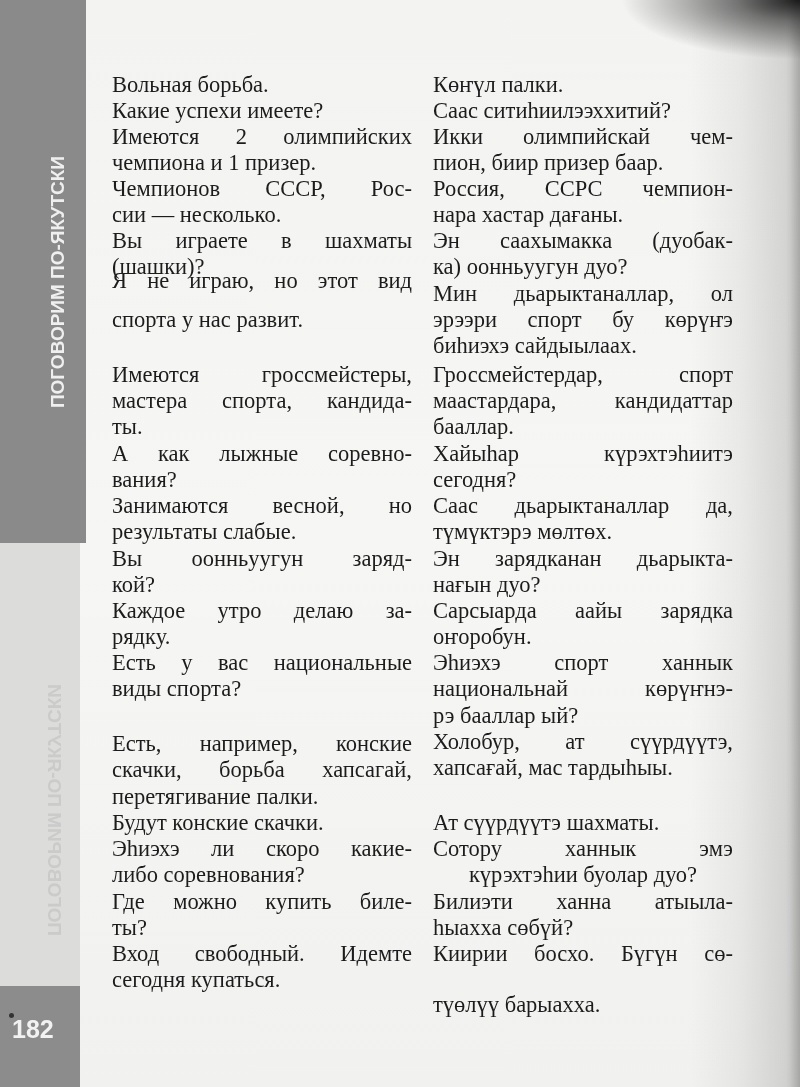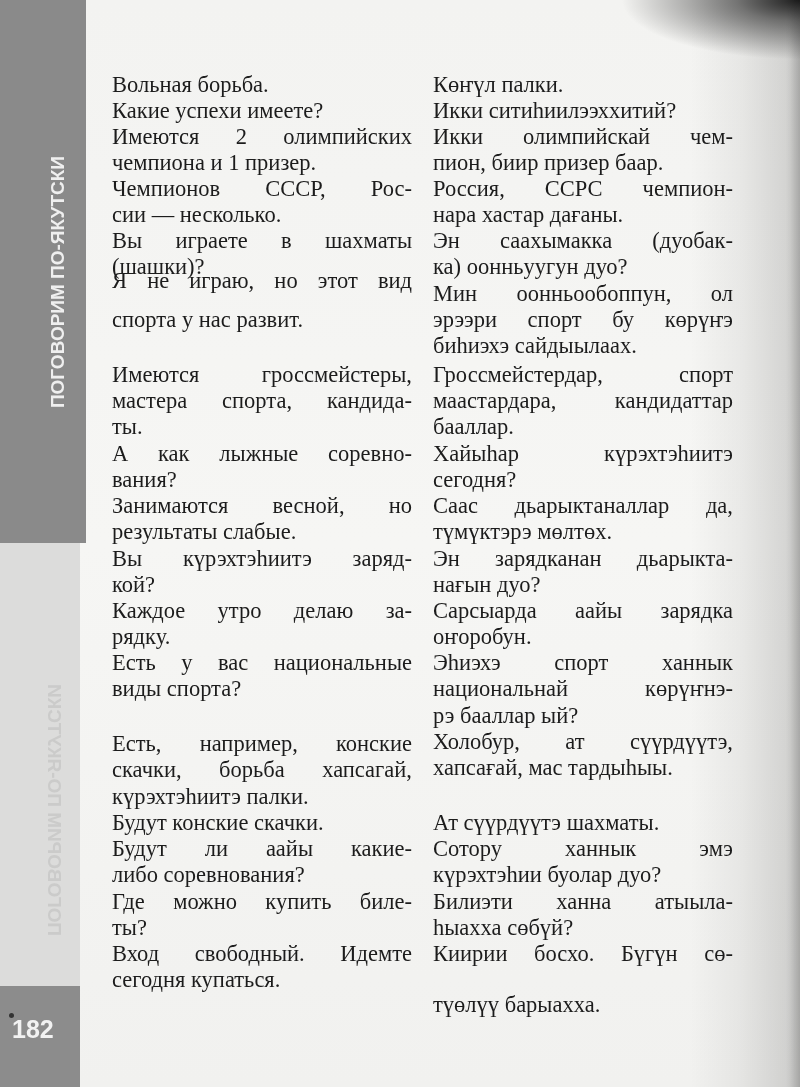--- a/index.html
+++ b/index.html
@@ -102,68 +102,68 @@
     <div class="line" style="top: 254px;">(шашки)?</div>
     <div class="line just" style="top: 268px;">Я не играю, но этот вид</div>
     <div class="line" style="top: 307px;">спорта у нас развит.</div>
     <div class="line just" style="top: 362px;">Имеются гроссмейстеры,</div>
     <div class="line just" style="top: 388px;">мастера спорта, кандида-</div>
     <div class="line" style="top: 414px;">ты.</div>
     <div class="line just" style="top: 441px;">А как лыжные соревно-</div>
     <div class="line" style="top: 467px;">вания?</div>
     <div class="line just" style="top: 493px;">Занимаются весной, но</div>
     <div class="line" style="top: 519px;">результаты слабые.</div>
-    <div class="line just" style="top: 546px;">Вы күрэхтэһиитэ заряд-</div>
+    <div class="line just" style="top: 546px;">Вы оонньуугун заряд-</div>
     <div class="line" style="top: 572px;">кой?</div>
     <div class="line just" style="top: 598px;">Каждое утро делаю за-</div>
     <div class="line" style="top: 624px;">рядку.</div>
     <div class="line just" style="top: 650px;">Есть у вас национальные</div>
     <div class="line" style="top: 676px;">виды спорта?</div>
     <div class="line just" style="top: 731px;">Есть, например, конские</div>
     <div class="line just" style="top: 757px;">скачки, борьба хапсагай,</div>
-    <div class="line" style="top: 784px;">күрэхтэһиитэ палки.</div>
+    <div class="line" style="top: 784px;">перетягивание палки.</div>
     <div class="line" style="top: 810px;">Будут конские скачки.</div>
-    <div class="line just" style="top: 836px;">Будут ли аайы какие-</div>
+    <div class="line just" style="top: 836px;">Эһиэхэ ли скоро какие-</div>
     <div class="line" style="top: 862px;">либо соревнования?</div>
     <div class="line just" style="top: 889px;">Где можно купить биле-</div>
     <div class="line" style="top: 915px;">ты?</div>
     <div class="line just" style="top: 941px;">Вход свободный. Идемте</div>
     <div class="line" style="top: 967px;">сегодня купаться.</div>
   </div>
 <div class="col col-right" id="col-sah">
     <div class="line" style="top: 72px;">Көҥүл палки.</div>
-    <div class="line" style="top: 98px;">Икки ситиһиилээххитий?</div>
+    <div class="line" style="top: 98px;">Саас ситиһиилээххитий?</div>
     <div class="line just" style="top: 124px;">Икки олимпийскай чем-</div>
     <div class="line" style="top: 150px;">пион, биир призер баар.</div>
     <div class="line just" style="top: 176px;">Россия, ССРС чемпион-</div>
     <div class="line" style="top: 202px;">нара хастар дағаны.</div>
     <div class="line just" style="top: 228px;">Эн саахымакка (дуобак-</div>
     <div class="line" style="top: 254px;">ка) оонньуугун дуо?</div>
-    <div class="line just" style="top: 281px;">Мин оонньообоппун, ол</div>
+    <div class="line just" style="top: 281px;">Мин дьарыктаналлар, ол</div>
     <div class="line just" style="top: 307px;">эрээри спорт бу көрүҥэ</div>
     <div class="line" style="top: 333px;">биһиэхэ сайдыылаах.</div>
     <div class="line just" style="top: 362px;">Гроссмейстердар, спорт</div>
     <div class="line just" style="top: 388px;">маастардара, кандидаттар</div>
     <div class="line" style="top: 414px;">бааллар.</div>
     <div class="line just" style="top: 441px;">Хайыһар күрэхтэһиитэ</div>
     <div class="line" style="top: 467px;">сегодня?</div>
     <div class="line just" style="top: 493px;">Саас дьарыктаналлар да,</div>
     <div class="line" style="top: 519px;">түмүктэрэ мөлтөх.</div>
     <div class="line just" style="top: 546px;">Эн зарядканан дьарыкта-</div>
     <div class="line" style="top: 572px;">нағын дуо?</div>
     <div class="line just" style="top: 598px;">Сарсыарда аайы зарядка</div>
     <div class="line" style="top: 624px;">оҥоробун.</div>
     <div class="line just" style="top: 650px;">Эһиэхэ спорт ханнык</div>
     <div class="line just" style="top: 676px;">национальнай көрүҥнэ-</div>
     <div class="line" style="top: 703px;">рэ бааллар ый?</div>
     <div class="line just" style="top: 729px;">Холобур, ат сүүрдүүтэ,</div>
     <div class="line" style="top: 755px;">хапсағай, мас тардыһыы.</div>
     <div class="line" style="top: 810px;">Ат сүүрдүүтэ шахматы.</div>
     <div class="line just" style="top: 836px;">Сотору ханнык эмэ</div>
-    <div class="line" style="top: 862px;">күрэхтэһии буолар дуо?</div>
+    <div class="line" style="top: 862px; text-align: center;">күрэхтэһии буолар дуо?</div>
     <div class="line just" style="top: 889px;">Билиэти ханна атыыла-</div>
     <div class="line" style="top: 915px;">һыахха сөбүй?</div>
     <div class="line just" style="top: 941px;">Киирии босхо. Бүгүн сө-</div>
     <div class="line" style="top: 992px;">түөлүү барыахха.</div>
   </div>
 
 <div class="top-shadow"></div>
 <div class="right-edge"></div>
 
 </body></html>

